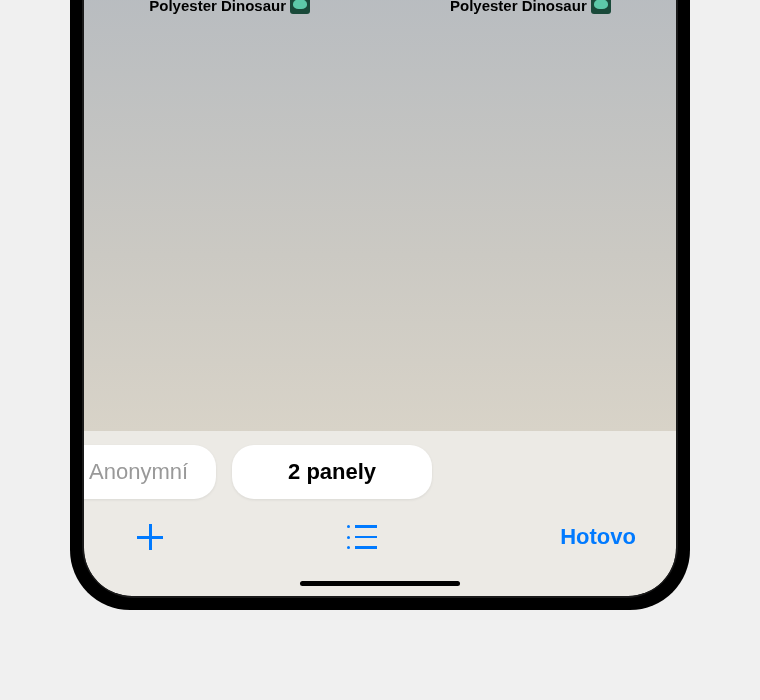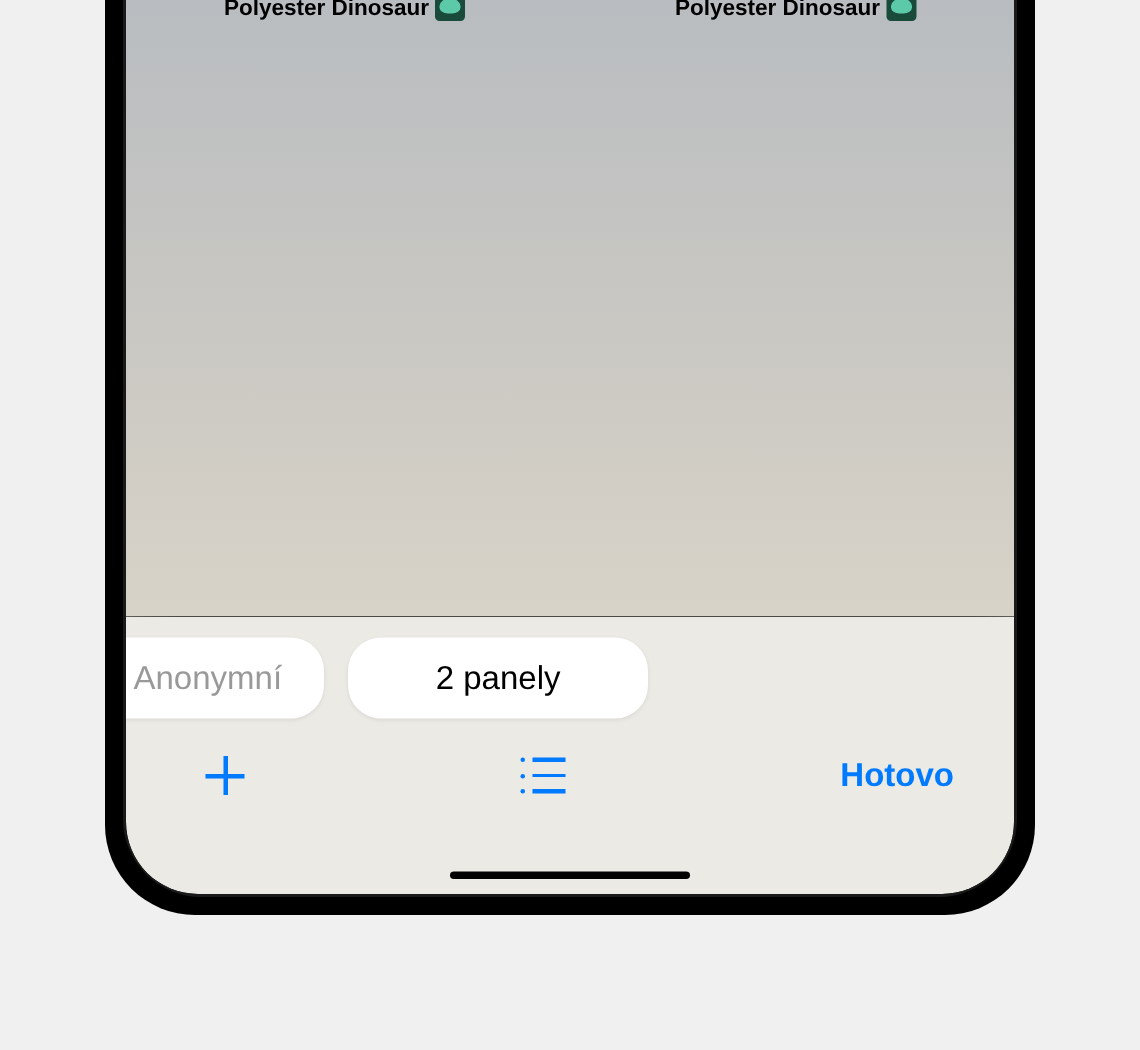--- a/index.html
+++ b/index.html
@@ -85,21 +85,21 @@
       left: 3px;
       width: 14px;
       height: 10px;
       background: #5cc9a8;
       border-radius: 50% 50% 40% 40%;
     }
     
     .bottom-bar {
       background: rgba(248, 245, 240, 0.95);
       backdrop-filter: blur(20px);
-      height: 185px;
+      height: 165px;
       display: flex;
       flex-direction: column;
     }
     
     .pills-row {
       display: flex;
       gap: 16px;
       padding: 14px 0 0 0;
       position: relative;
       left: -55px;
@@ -117,21 +117,21 @@
     }
     
     .pill.partial {
       padding-left: 60px;
       color: #999;
     }
     
     .pill.main {
       min-width: 200px;
       text-align: center;
-      font-weight: 400;
+      font-weight: 700;
     }
     
     .toolbar {
       display: flex;
       justify-content: space-between;
       align-items: center;
       padding: 24px 40px 0 40px;
       margin-left: 12px;
     }
     

